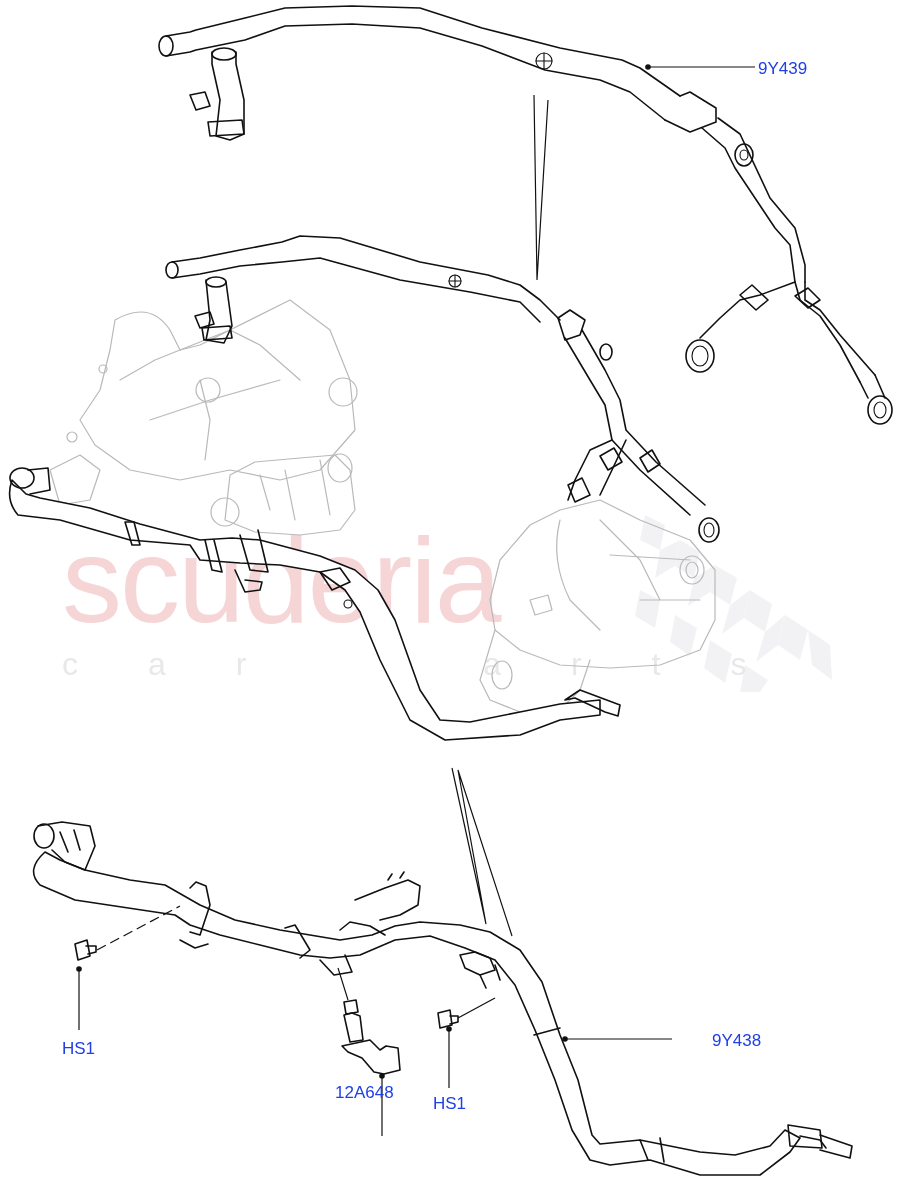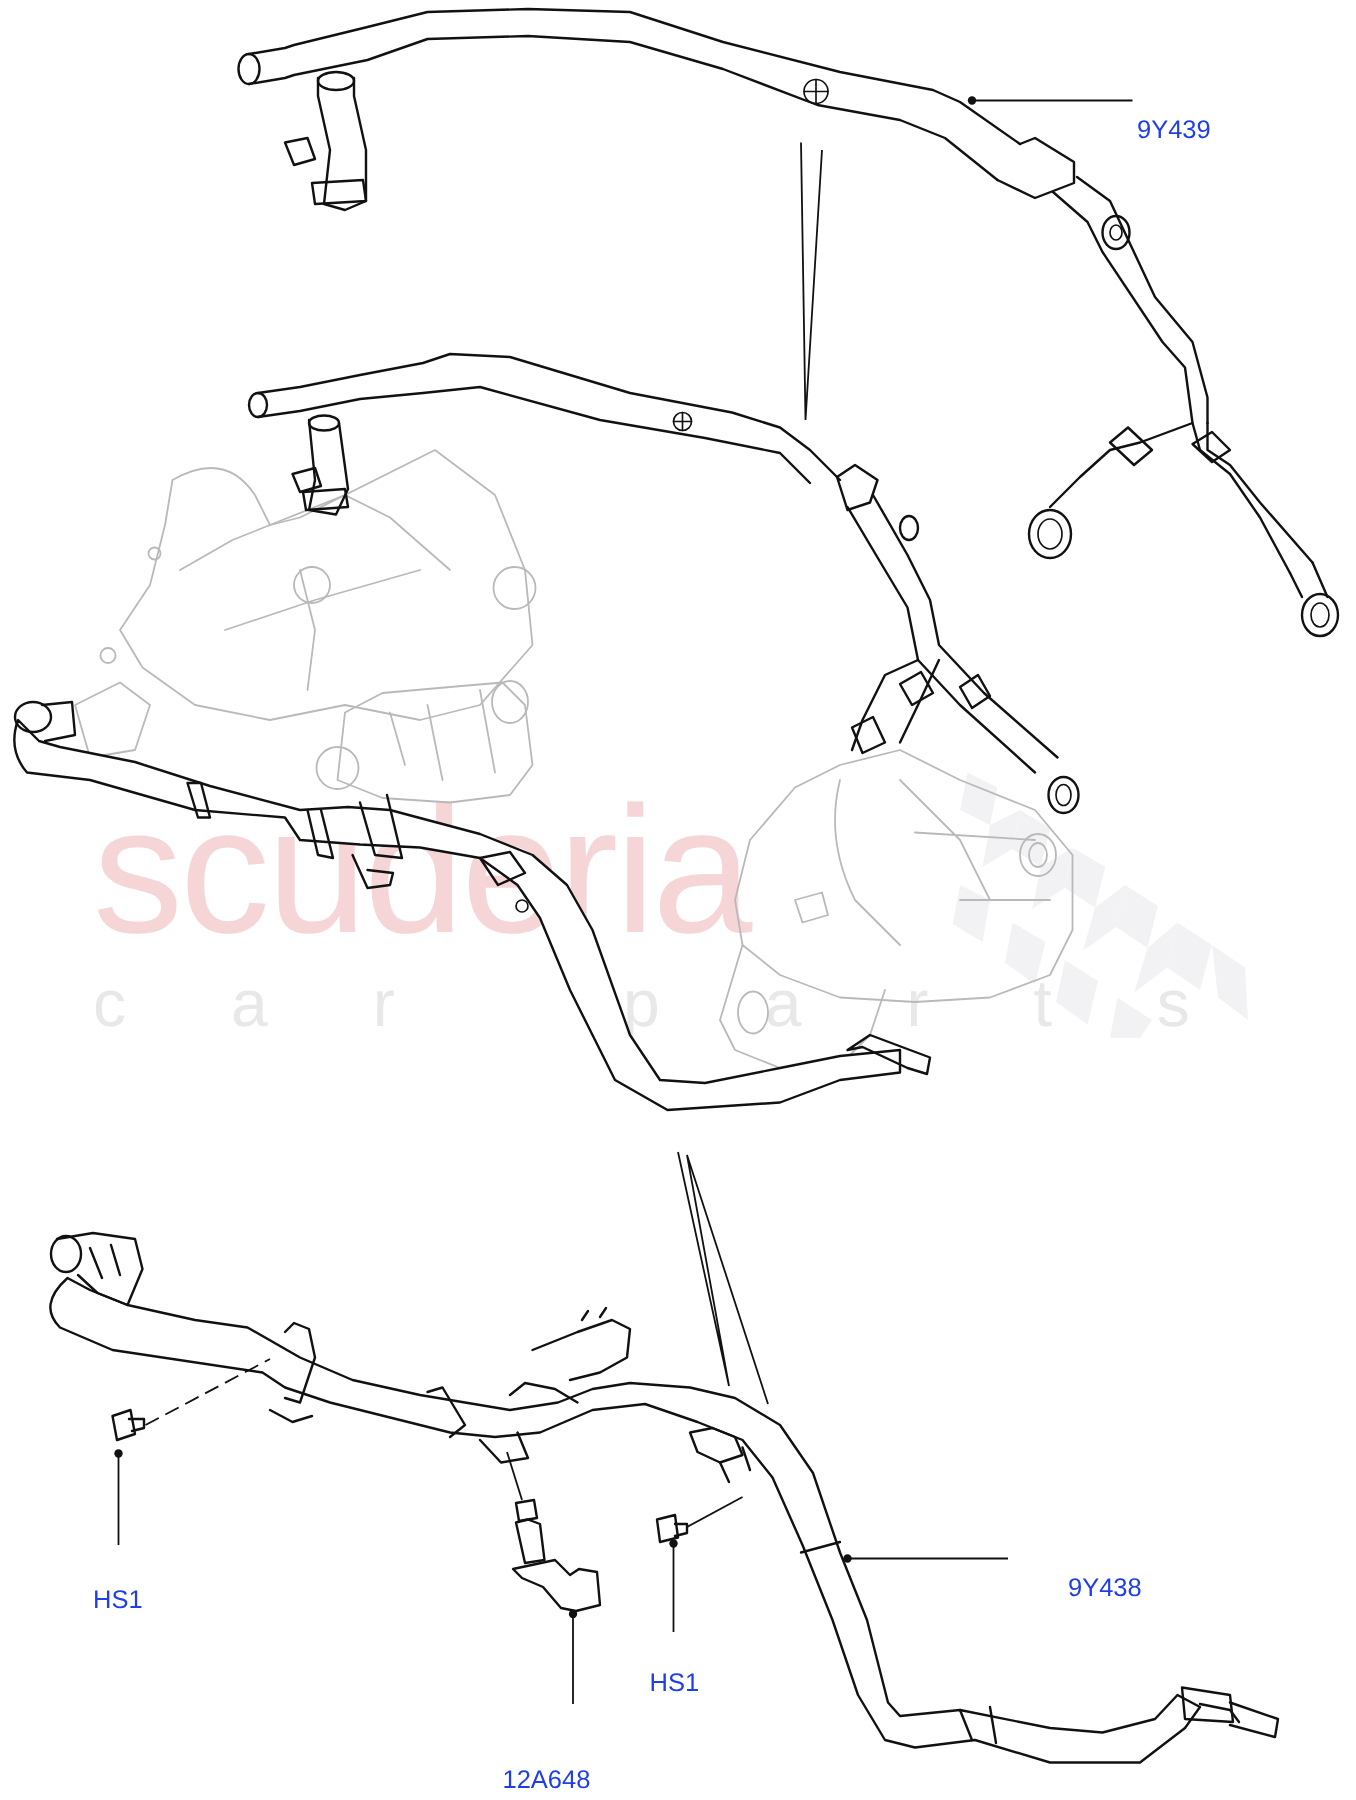--- a/index.html
+++ b/index.html
@@ -1,20 +1,20 @@
 <!DOCTYPE html>
 <html><head>
   <meta charset="utf-8">
   <style>
     html, body { margin: 0; padding: 0; background: #ffffff; }
     body { width: 904px; height: 1200px; position: relative; overflow: hidden; font-family: "Liberation Sans", sans-serif; }
     #canvas { position: absolute; left: 0; top: 0; width: 904px; height: 1200px; }
     .wm-main { position: absolute; left: 62px; top: 520px; font-family: "Liberation Sans", sans-serif; font-size: 120px; font-weight: 400; letter-spacing: -2px; color: #f6d5d6; line-height: 1; }
-    .wm-sub { position: absolute; left: 62px; top: 648px; font-family: "Liberation Sans", sans-serif; font-size: 44px; color: #e8e8ea; letter-spacing: 70px; line-height: 1; }
-    .callout { position: absolute; font-family: "Liberation Sans", sans-serif; font-size: 17px; color: #1f3ee8; line-height: 1; white-space: nowrap; cursor: pointer; margin-top: 18px; }
+    .wm-sub { position: absolute; left: 62px; top: 648px; font-family: "Liberation Sans", sans-serif; font-size: 32px; color: #e8e8ea; letter-spacing: 70px; line-height: 1; }
+    .callout { position: absolute; font-family: "Liberation Sans", sans-serif; font-size: 17px; color: #1f3ee8; line-height: 1; white-space: nowrap; cursor: pointer; }
     svg .ink { fill: none; stroke: #111; stroke-width: 1.6; stroke-linejoin: round; stroke-linecap: round; }
     svg .ink-thin { fill: none; stroke: #111; stroke-width: 1.1; stroke-linejoin: round; stroke-linecap: round; }
     svg .ghost { fill: none; stroke: #b9b9b9; stroke-width: 1.2; stroke-linejoin: round; stroke-linecap: round; }
     svg .pipe { fill: #fff; stroke: #111; stroke-width: 1.6; stroke-linejoin: round; }
     svg .leader { fill: none; stroke: #111; stroke-width: 1.2; }
     svg .dot { fill: #111; }
     svg .flag { fill: #e9e9ec; }
   </style>
 </head>
 <body>
@@ -181,14 +181,14 @@
       <path class="leader" d="M449,1029 L449,1088"></path>
       <circle class="dot" cx="382" cy="1076" r="2.8"></circle>
       <path class="leader" d="M382,1076 L382,1136"></path>
     </g>
   </svg>
 
   <div class="callout" style="left:758px; top:60px;">9Y439</div>
   <div class="callout" style="left:712px; top:1032px;">9Y438</div>
   <div class="callout" style="left:62px; top:1040px;">HS1</div>
   <div class="callout" style="left:433px; top:1095px;">HS1</div>
-  <div class="callout" style="left:335px; top:1160px;">12A648</div>
+  <div class="callout" style="left:335px; top:1084px;">12A648</div>
 </div>
 
 </body></html>

